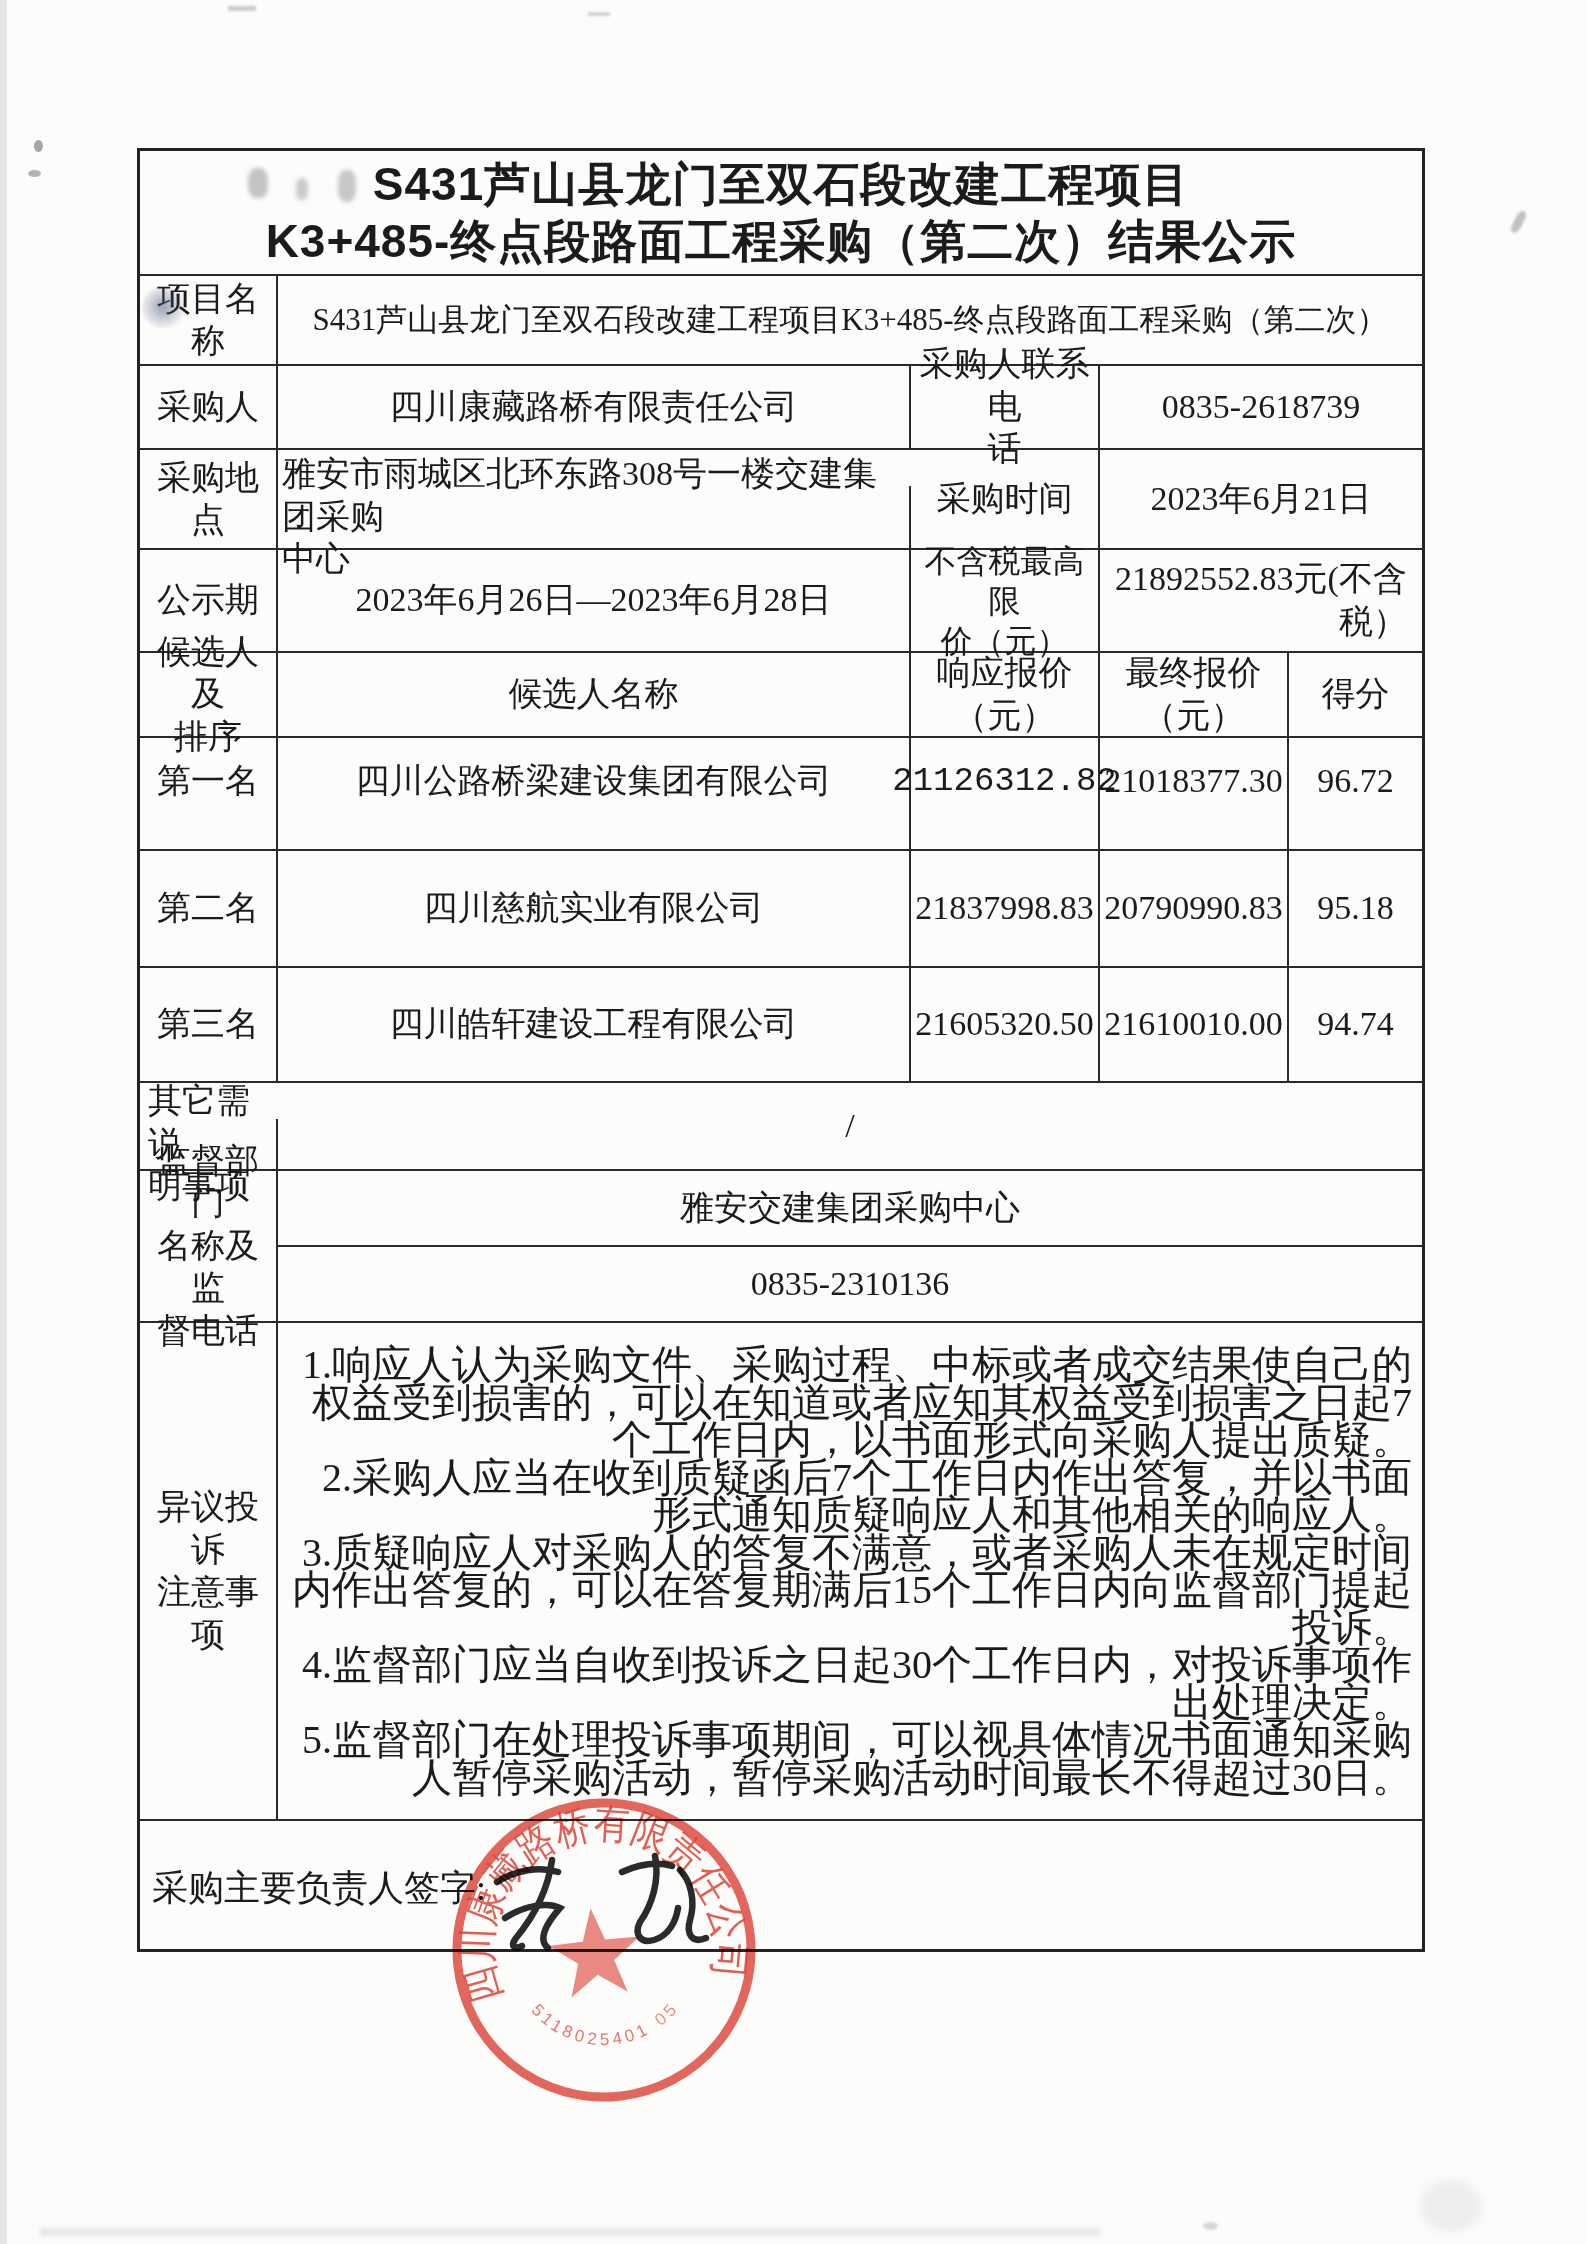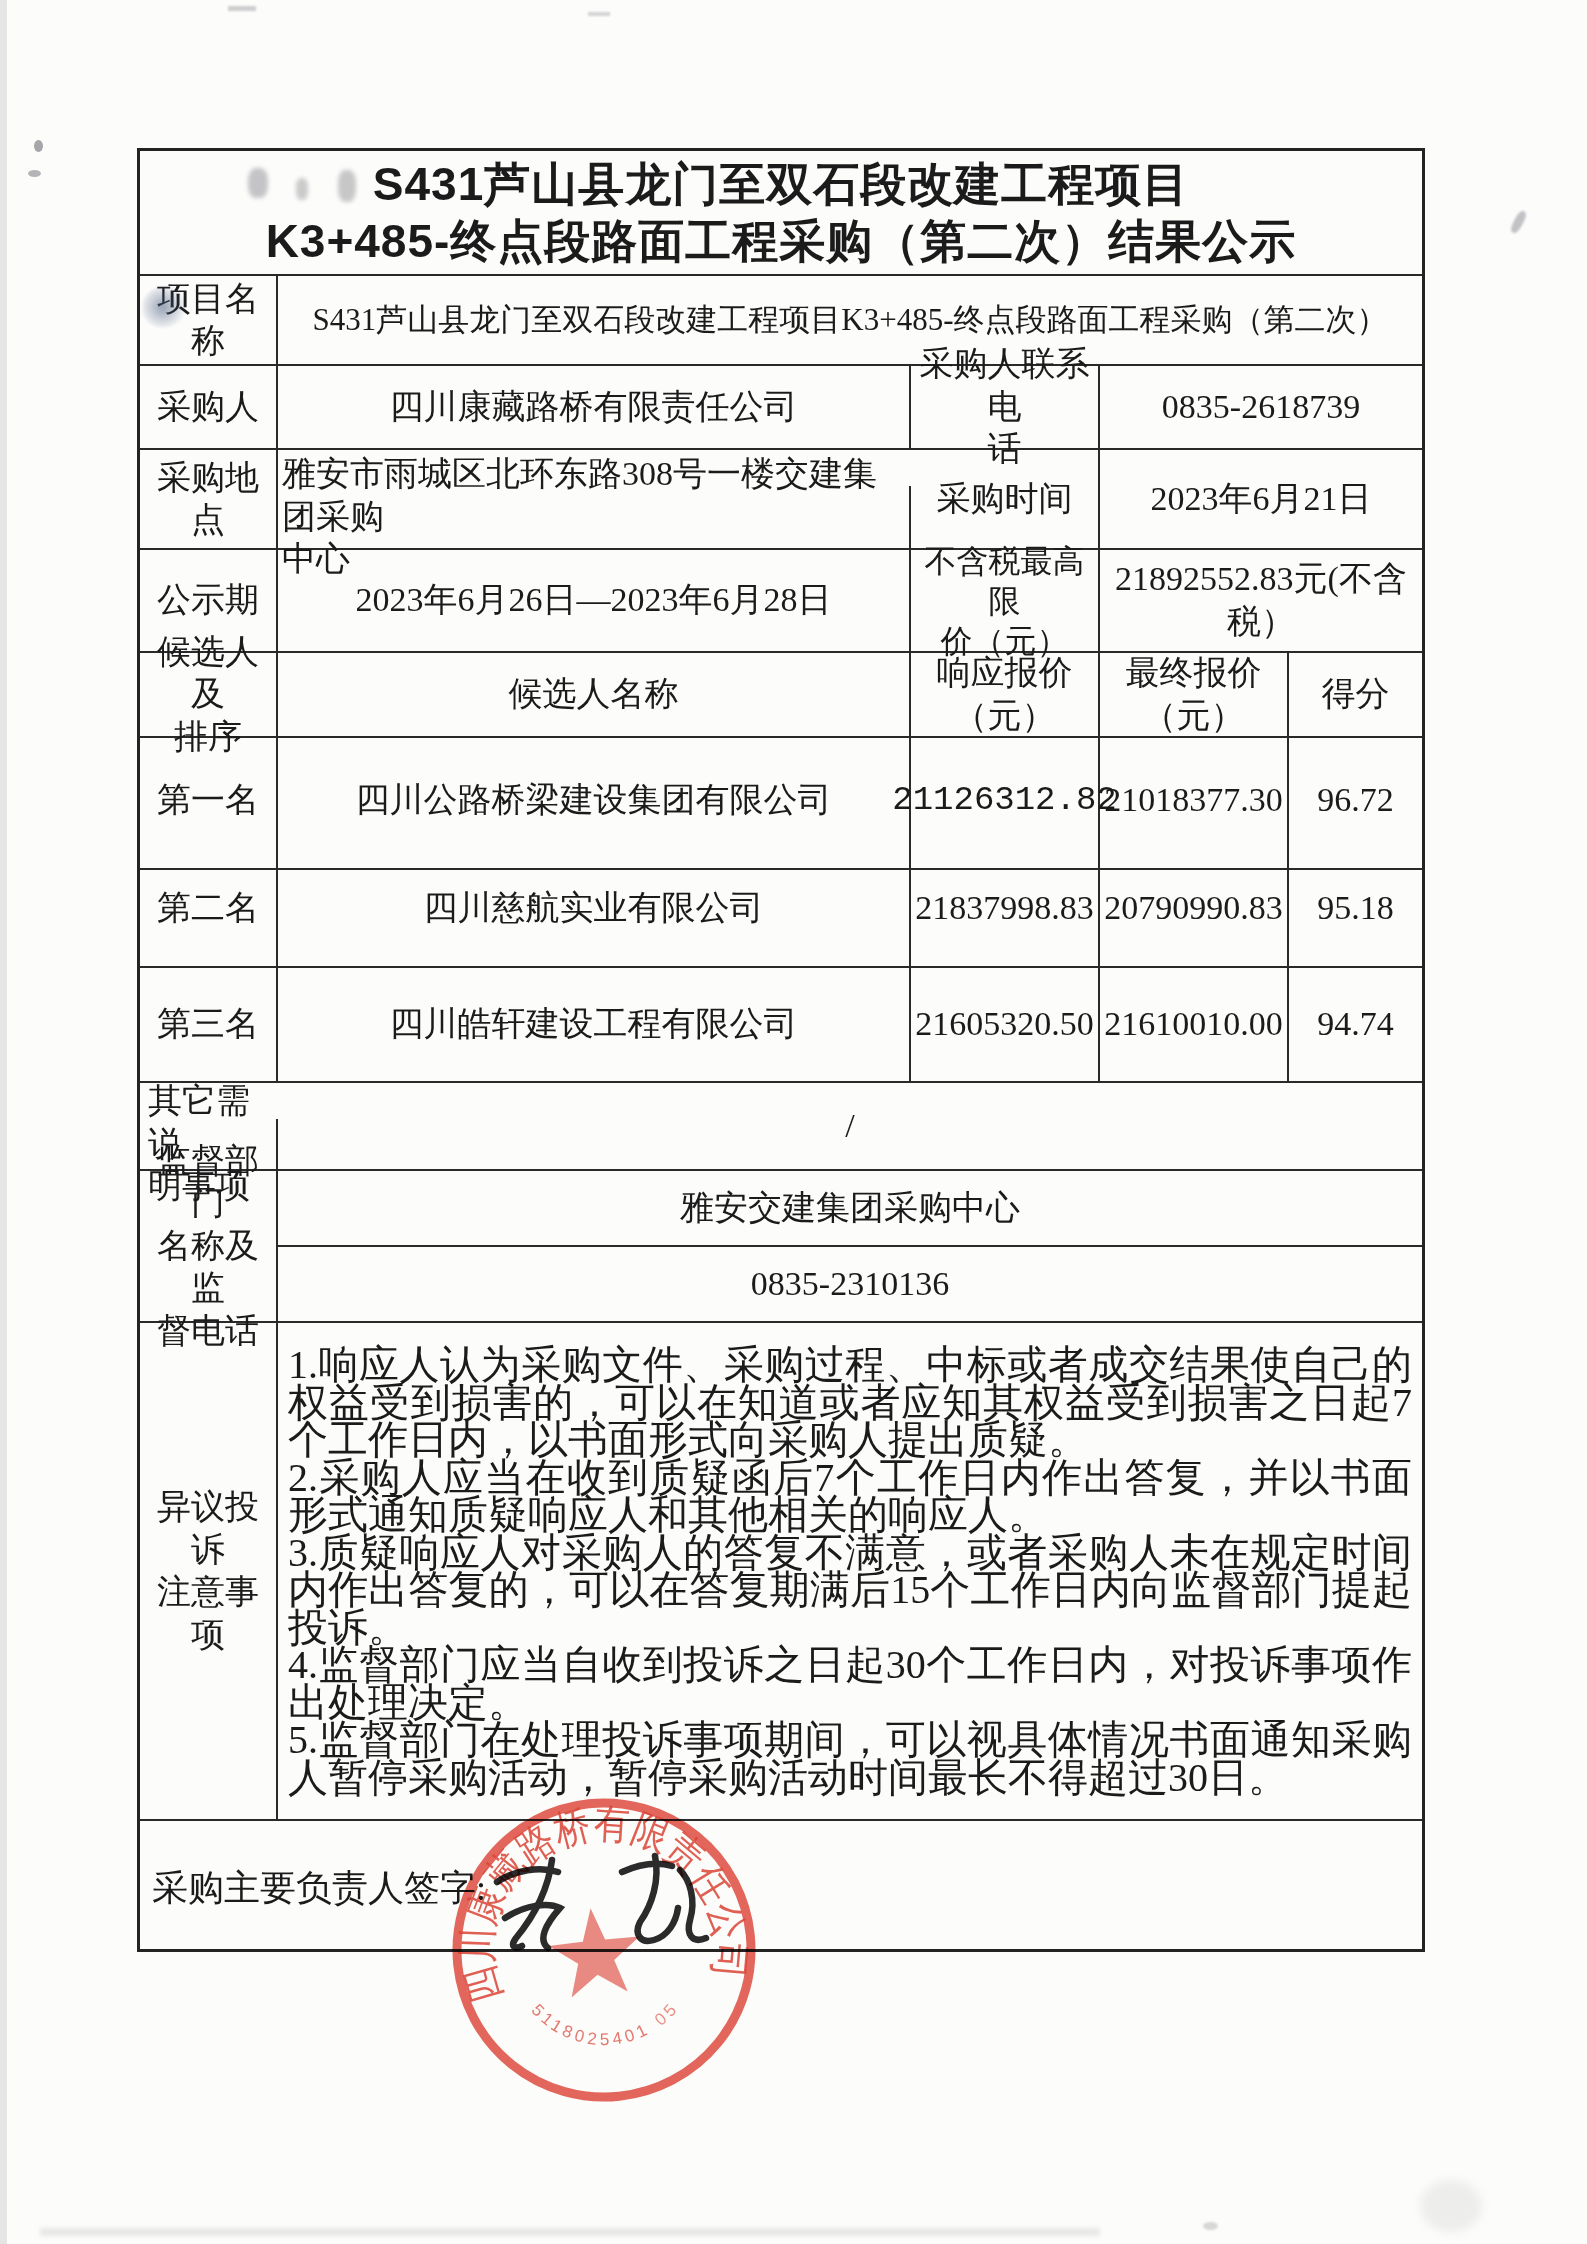--- a/index.html
+++ b/index.html
@@ -6,36 +6,36 @@
   .page{position:relative;width:1587px;height:2244px;background:#fcfcfb;overflow:hidden;
         font-family:"Liberation Serif",serif;color:#1b1b1b;}
   .edge-shade{position:absolute;left:0;top:0;width:7px;height:100%;background:rgba(150,150,150,.22);}
   
   .doc-table{position:absolute;left:137px;top:148px;width:1288px;height:1804px;
              border:3px solid #232323;box-sizing:border-box;background:transparent;}
   .row{position:absolute;left:0;right:0;display:flex;align-items:stretch;}
   .cell{box-sizing:border-box;border-right:2px solid #2a2a2a;border-bottom:2px solid #2a2a2a;
         display:flex;align-items:center;justify-content:center;text-align:center;
         padding:4px 8px;font-size:34px;line-height:1.25;}
-  .cell.noR{border-right:none;}
+  .cell.noR{border-right:none;text-align:right;}
   .cell.noB{border-bottom:none;}
   .pre{white-space:pre-line;word-break:break-all;}
   .w-label{width:138px;flex:0 0 auto;}
   .w-name{width:633px;flex:0 0 auto;}
   .w-c{width:189px;flex:0 0 auto;}
   .w-d{width:189px;flex:0 0 auto;}
   .grow{flex:1 1 auto;}
   
   .r-title{top:0;height:125px;}
   .r-project{top:125px;height:90px;}
   .r-purchaser{top:215px;height:84px;}
   .r-location{top:299px;height:100px;}
   .r-publicity{top:399px;height:103px;}
   .r-bheader{top:502px;height:85px;border-radius:25px;}
-  .r-bid1{top:582px;height:137px;}
+  .r-bid1{top:563px;height:137px;}
   .r-bid2{top:700px;height:117px;}
   .r-bid3{top:817px;height:115px;}
   .r-other{top:932px;height:88px;}
   .r-superv{top:1020px;height:152px;}
   .r-object{top:1172px;height:498px;}
   .r-sign{top:1670px;height:134px;}
   
   .title-cell{flex-direction:column;justify-content:center;border:none;
               font-family:"Liberation Sans",sans-serif;font-weight:bold;font-size:46px;
               line-height:57px;letter-spacing:1px;border-bottom:2px solid #2a2a2a;}

